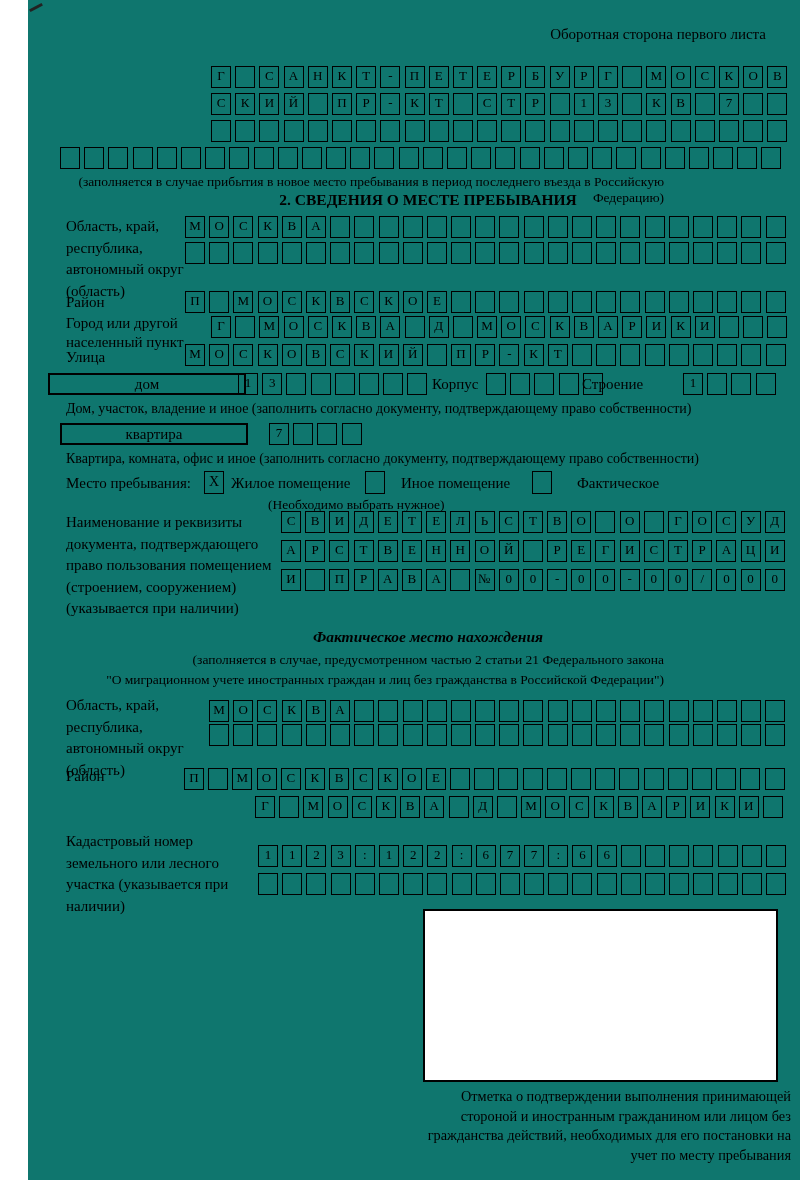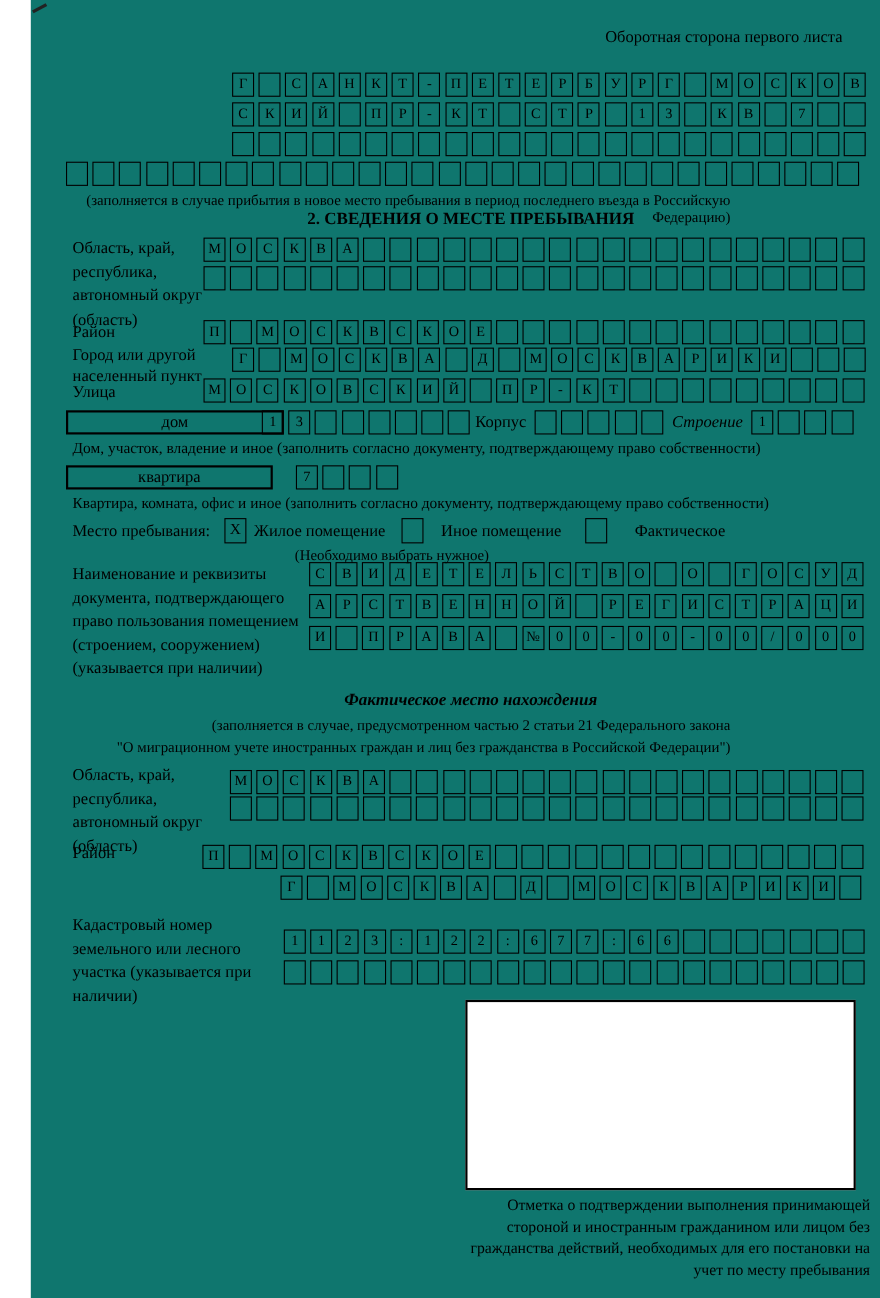--- a/index.html
+++ b/index.html
@@ -286,40 +286,40 @@
       <span class="cell"></span>
       <span class="cell"></span>
       <span class="cell"></span>
       <span class="cell"></span>
       <span class="cell"></span>
       <span class="cell"></span>
       <span class="cell"></span>
       <span class="cell"></span>
     </div>
 
-  <div class="wbox" style="left:32px; top:373px; width:198px;">дом</div>
+  <div class="wbox" style="left:20px; top:373px; width:198px;">дом</div>
   <div class="cellrow" style="left:210px; top:373px;">
       <span class="cell">1</span>
       <span class="cell">3</span>
       <span class="cell"></span>
       <span class="cell"></span>
       <span class="cell"></span>
       <span class="cell"></span>
       <span class="cell"></span>
       <span class="cell"></span>
     </div>
   <div class="lbl" style="left:404px; top:374px;">Корпус</div>
   <div class="cellrow" style="left:458px; top:373px;">
       <span class="cell"></span>
       <span class="cell"></span>
       <span class="cell"></span>
       <span class="cell"></span>
       <span class="cell"></span>
     </div>
-  <div class="lbl" style="left:583px; top:374px;font-style:italic;">Строение</div>
+  <div class="lbl" style="left:554px; top:374px;">Строение</div>
   <div class="cellrow" style="left:655px; top:373px;">
       <span class="cell">1</span>
       <span class="cell"></span>
       <span class="cell"></span>
       <span class="cell"></span>
     </div>
   <div class="cap" style="left:38px; top:401px; font-size:14px;">Дом, участок, владение и иное (заполнить согласно документу, подтверждающему право собственности)</div>
 
   <div class="wbox" style="left:32px; top:423px; width:188px;">квартира</div>
   <div class="cellrow" style="left:241px; top:423px;">

